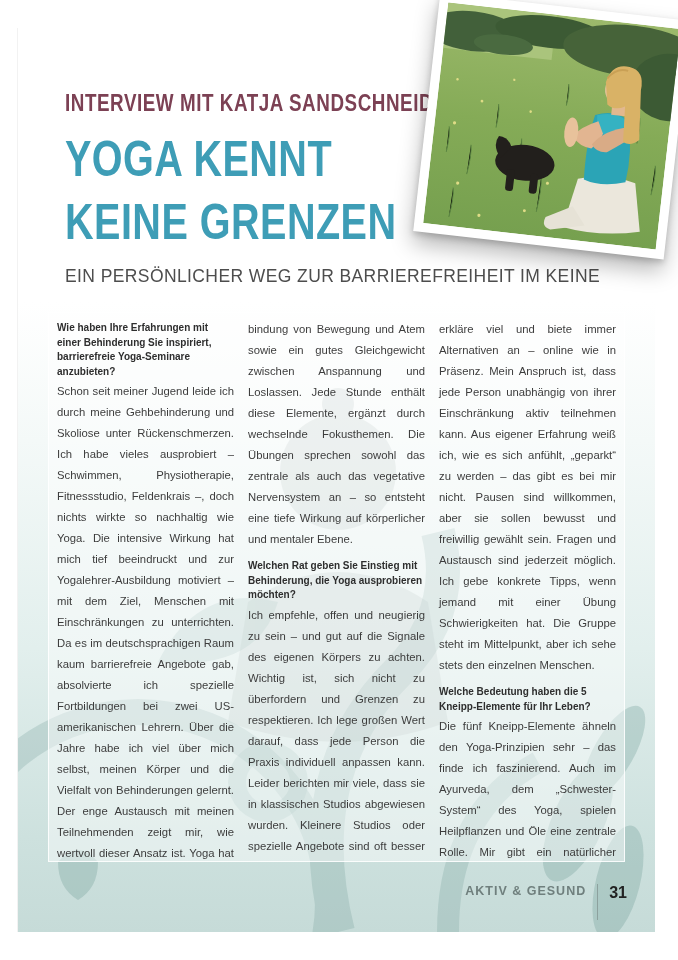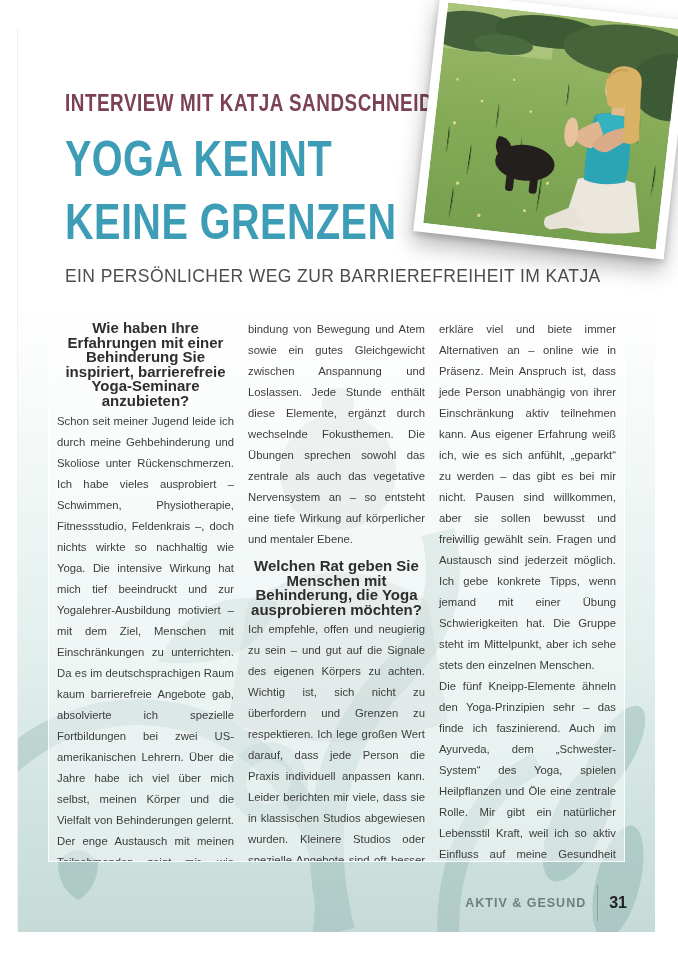--- a/index.html
+++ b/index.html
@@ -60,28 +60,28 @@
     overflow:hidden;
   }
   .col { flex:1 1 0; min-width:0; }
   .col p {
     font-size:11.3px; line-height:21px;
     text-align:justify; hyphens:auto; -webkit-hyphens:auto;
     color:#3c3c3c;
   }
   .col p.question {
     font-weight:700; color:#2e2e2e; margin:9px 0 2px 0;
-    text-align:center; font-size:15px; line-height:14.6px;
+    text-align:left; font-size:10px; line-height:14.6px;
   }
   .col p.question:first-child { margin-top:2px; }
 
   
   .footer {
     position:absolute; right:28px; bottom:10px;
-    display:flex; align-items:center; gap:11px; height:38px;
+    display:flex; align-items:flex-start; gap:11px; height:38px;
   }
   .footer .mag {
     font-size:12.5px; letter-spacing:1px; color:#6f7f7d; font-weight:700;
   }
   .footer .divider { width:1px; height:36px; background:#8da19e; }
   .footer .pagenum { font-size:16px; font-weight:700; color:#222; }
 
   
   .page-edge { position:absolute; left:17px; top:28px; bottom:28px; width:1px; background:rgba(0,0,0,0.05); }
 </style>
@@ -89,21 +89,21 @@
 <body>
 
 <div class="page">
   <div class="page-edge"></div>
 
   <div class="kicker">INTERVIEW MIT KATJA SANDSCHNEIDER</div>
   <div class="headline">
     <div>YOGA KENNT</div>
     <div>KEINE GRENZEN</div>
   </div>
-  <div class="subtitle">EIN PERSÖNLICHER WEG ZUR BARRIEREFREIHEIT IM KATJA</div>
+  <div class="subtitle">EIN PERSÖNLICHER WEG ZUR BARRIEREFREIHEIT IM KEINE</div>
 
   <div class="photo">
     <svg viewBox="0 0 236 224" preserveAspectRatio="none">
       <defs>
         <linearGradient id="grass" x1="0" y1="0" x2="0" y2="1">
           <stop offset="0" stop-color="#9cb96b"></stop>
           <stop offset="0.5" stop-color="#85ab57"></stop>
           <stop offset="1" stop-color="#76a04f"></stop>
         </linearGradient>
       </defs>
@@ -201,26 +201,27 @@
     </svg>
 
     <div class="text-panel">
       <div class="col">
           <p class="question">Wie haben Ihre Erfahrungen mit einer Behinderung Sie inspiriert, barrierefreie Yoga-Seminare anzubieten?</p>
           <p class="body">Schon seit meiner Jugend leide ich durch meine Gehbehinderung und Skoliose unter Rückenschmerzen. Ich habe vieles ausprobiert – Schwimmen, Physiotherapie, Fitnessstudio, Feldenkrais –, doch nichts wirkte so nachhaltig wie Yoga. Die intensive Wirkung hat mich tief beeindruckt und zur Yogalehrer-Ausbildung motiviert – mit dem Ziel, Menschen mit Einschränkungen zu unterrichten. Da es im deutschsprachigen Raum kaum barrierefreie Angebote gab, absolvierte ich spezielle Fortbildungen bei zwei US-amerikanischen Lehrern. Über die Jahre habe ich viel über mich selbst, meinen Körper und die Vielfalt von Behinderungen gelernt. Der enge Austausch mit meinen Teilnehmenden zeigt mir, wie wertvoll dieser Ansatz ist. Yoga hat mir geholfen, mit meiner Behinderung Frieden zu schließen – indem ich andere auf ihrem Weg unterstütze.</p>
           <p class="body">Ich arbeite mit den klassischen fünf Säulen des Yoga: Körperhaltungen, Atemübungen, Entspannung, positives Denken/Meditation – Ernährung lasse ich weg. Besonders wichtig ist mir die Ver-</p>
         </div>
       <div class="col">
           <p class="body">bindung von Bewegung und Atem sowie ein gutes Gleichgewicht zwischen Anspannung und Loslassen. Jede Stunde enthält diese Elemente, ergänzt durch wechselnde Fokusthemen. Die Übungen sprechen sowohl das zentrale als auch das vegetative Nervensystem an – so entsteht eine tiefe Wirkung auf körperlicher und mentaler Ebene.</p>
-          <p class="question">Welchen Rat geben Sie Menschen mit Behinderung, die Yoga ausprobieren möchten?</p>
+          <p class="question">Welchen Rat geben Sie Einstieg mit Behinderung, die Yoga ausprobieren möchten?</p>
           <p class="body">Ich empfehle, offen und neugierig zu sein – und gut auf die Signale des eigenen Körpers zu achten. Wichtig ist, sich nicht zu überfordern und Grenzen zu respektieren. Ich lege großen Wert darauf, dass jede Person die Praxis individuell anpassen kann. Leider berichten mir viele, dass sie in klassischen Studios abgewiesen wurden. Kleinere Studios oder spezielle Angebote sind oft besser geeignet, da dort individueller gearbeitet wird. Ein Vorgespräch mit der Lehrkraft hilft, Vertrauen aufzubauen. Kommunikation ist hier der Schlüssel.</p>
           <p class="body">Ein sanfter Einstieg in ein ganzheitliches Programm, das Körper-, Atem-, Entspannungs- und Meditationsübungen verbindet. Ich</p>
         </div>
       <div class="col">
           <p class="body">erkläre viel und biete immer Alternativen an – online wie in Präsenz. Mein Anspruch ist, dass jede Person unabhängig von ihrer Einschränkung aktiv teilnehmen kann. Aus eigener Erfahrung weiß ich, wie es sich anfühlt, „geparkt“ zu werden – das gibt es bei mir nicht. Pausen sind willkommen, aber sie sollen bewusst und freiwillig gewählt sein. Fragen und Austausch sind jederzeit möglich. Ich gebe konkrete Tipps, wenn jemand mit einer Übung Schwierigkeiten hat. Die Gruppe steht im Mittelpunkt, aber ich sehe stets den einzelnen Menschen.</p>
+          <p class="question">Welche Bedeutung haben die 5 Kneipp-Elemente für Ihr Leben?</p>
           <p class="body">Die fünf Kneipp-Elemente ähneln den Yoga-Prinzipien sehr – das finde ich faszinierend. Auch im Ayurveda, dem „Schwester-System“ des Yoga, spielen Heilpflanzen und Öle eine zentrale Rolle. Mir gibt ein natürlicher Lebensstil Kraft, weil ich so aktiv Einfluss auf meine Gesundheit nehmen kann – gerade mit einer Behinderung. Wenn ich ein Element hervorheben müsste, wäre es die Bewegung. Sie hilft, Schmerzen zu lindern, neue Energie zu schöpfen – und macht den Weg frei für die anderen Elemente. Die Kraft liegt aber im Zusammenspiel aller.</p>
         </div>
     </div>
 
     <div class="footer">
       <span class="mag">AKTIV &amp; GESUND</span>
       <span class="divider"></span>
       <span class="pagenum">31</span>
     </div>
   </div>

